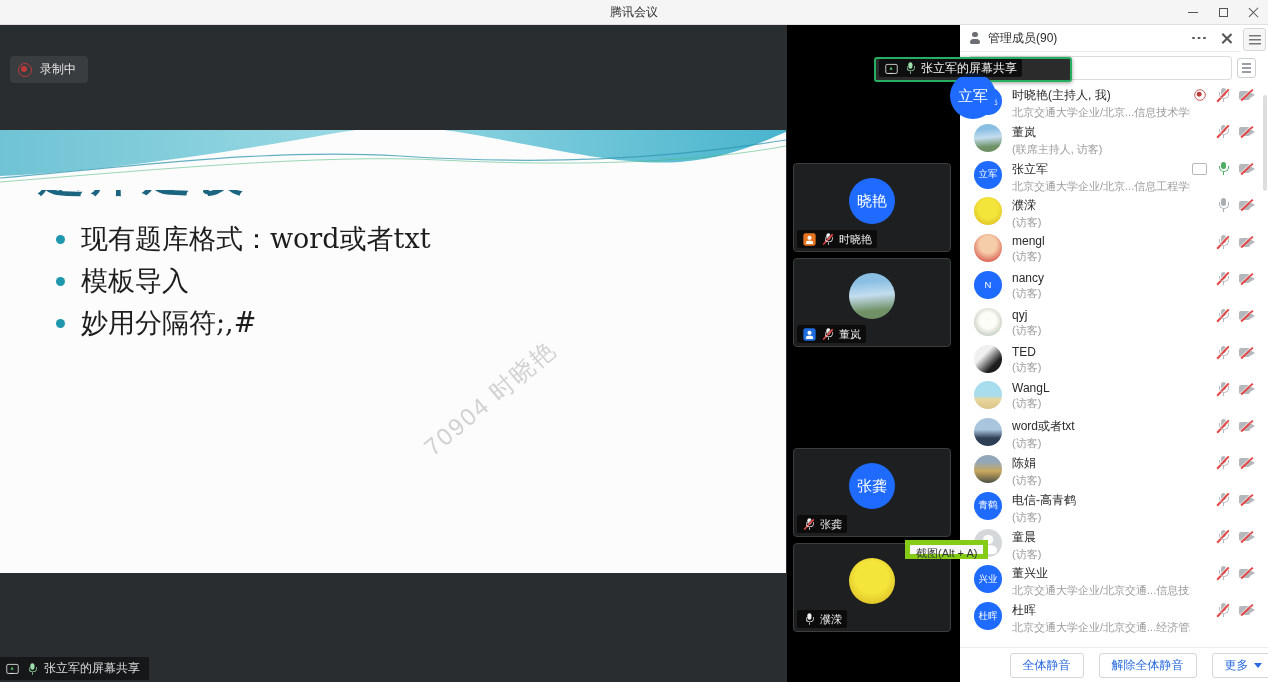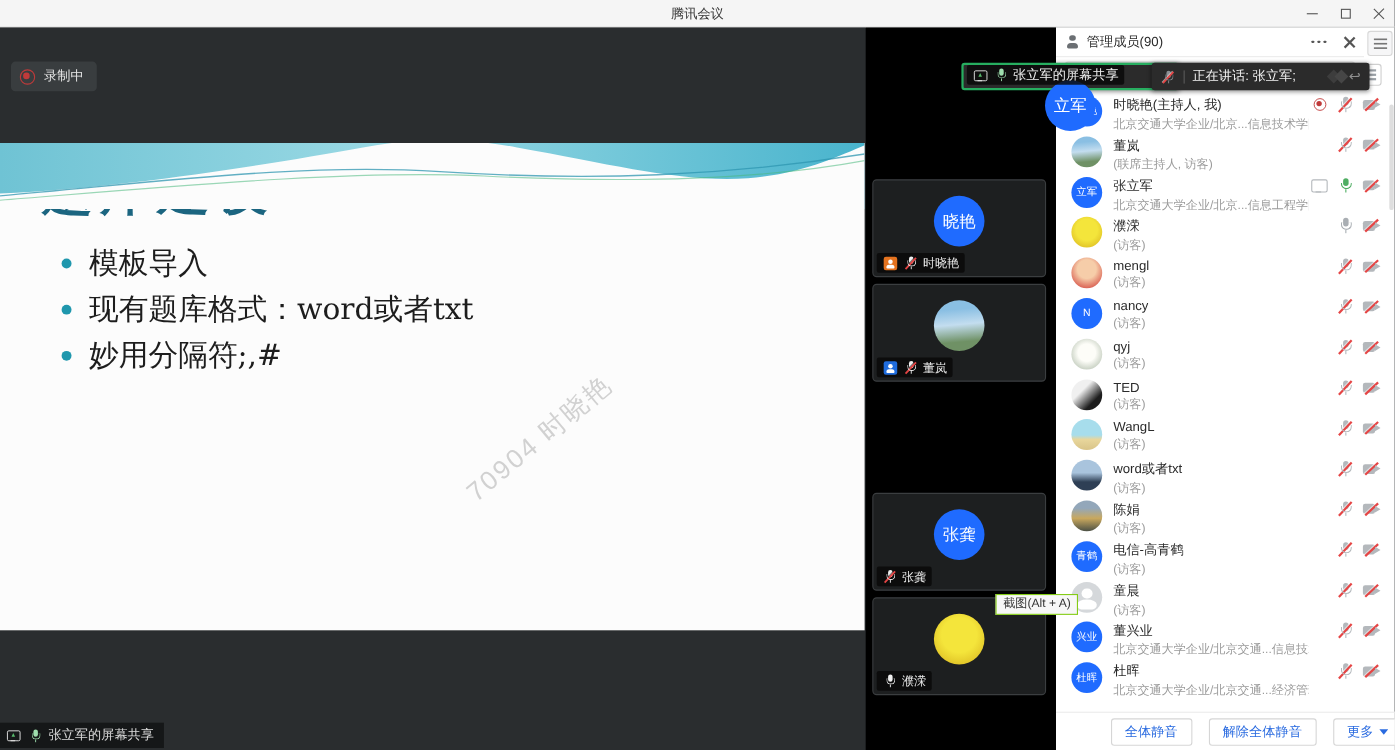--- a/index.html
+++ b/index.html
@@ -127,21 +127,21 @@
   .mtxt { margin-left:10px; min-width:0; }
   .mname { font-size:12px; color:#2b2b2b; white-space:nowrap; overflow:hidden; max-width:178px; }
   .msub { font-size:11px; color:#9b9b9b; white-space:nowrap; overflow:hidden; max-width:178px; margin-top:1px; }
   .ricons { margin-left:auto; display:flex; align-items:center; gap:9px; }
   .scrollthumb { position:absolute; right:1px; top:8px; width:4px; height:96px; border-radius:2px; background:#dedede; }
 
   .p-foot { position:absolute; left:0; bottom:0; width:364px; height:35px; border-top:1px solid #ececec; background:#fff; display:flex; align-items:center; justify-content:center; gap:15px; }
   .fbtn { height:25px; padding:0 12px; border:1px solid #d6d6d6; border-radius:3px; background:#fff; color:#2a6be0; font-size:12px; display:flex; align-items:center; gap:5px; font-family:inherit; }
   .caret { width:0; height:0; border-left:4px solid transparent; border-right:4px solid transparent; border-top:5px solid #2a6be0; }
 
-  .shot-tip { position:absolute; left:905px; top:540px; height:19px; padding:0 6px; background:#f7f7f7; border:1px solid #84cc16; color:#333; font-size:11px; line-height:17px; z-index:50; white-space:nowrap; }
+  .shot-tip { position:absolute; left:905px; top:540px; height:19px; padding:0 6px; background:#f7f7f7; border:5px solid #84cc16; color:#333; font-size:11px; line-height:17px; z-index:50; white-space:nowrap; }
 </style>
 </head>
 <body>
 
 <div class="app">
 
   <div class="titlebar">
     <div class="tb-title">腾讯会议</div>
     <div class="tb-controls">
       <div class="tb-btn">
@@ -175,25 +175,25 @@
           <rect width="786" height="60" fill="url(#wg)"></rect>
           <path d="M0,46 C120,40 240,20 330,4 C380,-5 420,-5 470,4 C560,20 620,36 680,32 C730,28 762,12 786,2 L786,60 L0,60 Z" fill="#fcfcfc"></path>
           <path d="M0,48 C140,36 270,18 400,26 C540,35 660,30 786,10" stroke="#2e96b0" stroke-width="1.2" fill="none" opacity="0.75"></path>
           <path d="M0,52 C150,40 320,24 440,30 C580,37 700,32 786,16" stroke="#49b87c" stroke-width="1" fill="none" opacity="0.55"></path>
         </svg>
       </div>
       <h1>题库建设</h1>
       <ul>
         <li>
             <span class="dot"></span>
-            <span>模板导入</span>
+            <span>现有题库格式：word或者txt</span>
           </li>
         <li>
             <span class="dot"></span>
-            <span>现有题库格式：word或者txt</span>
+            <span>模板导入</span>
           </li>
         <li>
             <span class="dot"></span>
             <span>妙用分隔符;,#</span>
           </li>
       </ul>
       <div class="watermark">70904 时晓艳</div>
     </div>
 
     <div class="share-badge">
@@ -289,33 +289,20 @@
       </div>
 
     <div class="search-row">
       <div class="search-box">
         <span class="ic search-ic"></span>
         <input type="text" placeholder="搜索成员" style="">
       </div>
       <span class="contacts-ic"></span>
     </div>
 
-    <div class="speaking">
-      <span class="ic mic sc" style="--mc:#8a8f94;">
-          <i></i>
-          <b></b>
-        </span>
-      <span class="divider"></span>
-      <span class="txt">正在讲话: 张立军;</span>
-      <span class="deco">
-        <span class="diamond"></span>
-        <span class="diamond d2"></span>
-        <span class="undo">↩</span>
-      </span>
-    </div>
 
     <div class="mlist">
 
       <div class="mrow">
         <span class="av fill-blue">
             <i class="avt">晓艳</i>
           </span>
         <div class="mtxt">
             <div class="mname">时晓艳(主持人, 我)</div>
             <div class="msub">北京交通大学企业/北京...信息技术学院</div>

